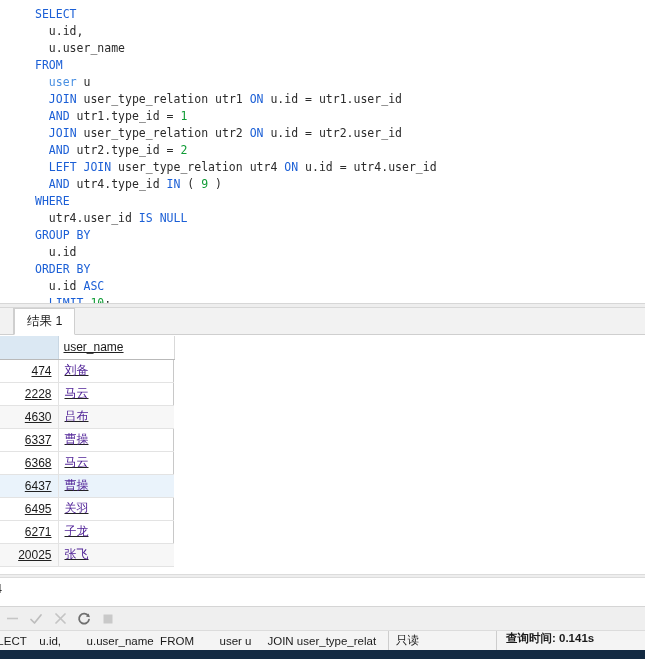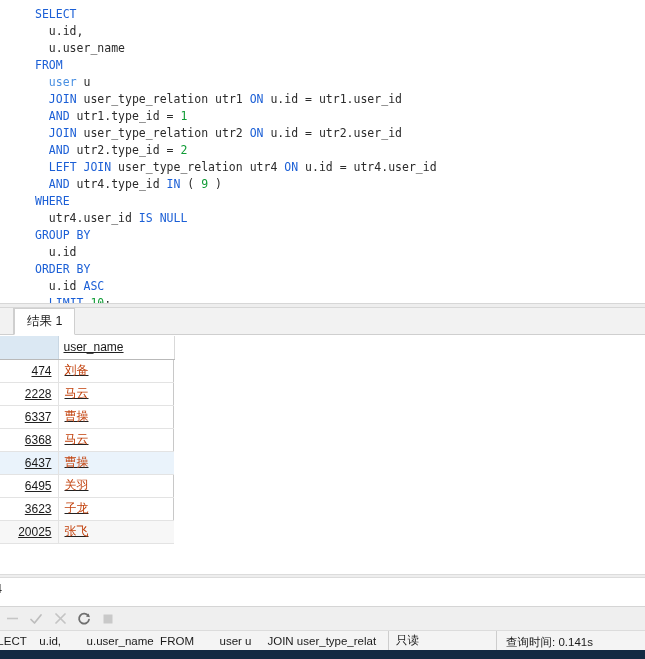--- a/index.html
+++ b/index.html
@@ -127,21 +127,21 @@
   }
   td.col-id {
     text-align: right;
     padding-right: 6px;
     border-right: 1px solid #e3e3e3;
     color: #1a1a1a;
   }
   td.col-name {
     text-align: left;
     padding-left: 6px;
-    color: #c2410c;
+    color: #4c1d95;
     margin-top: 31px;
   }
   tr.alt td { background: #f7f7f7; }
   tr.sel td { background: #eaf3fb; }
 
   
   .lower-sep {
     position: absolute;
     left: 0; top: 574px;
     width: 645px; height: 4px;
@@ -218,23 +218,24 @@
     width: 108px;
     display: flex;
     align-items: center;
     padding-left: 7px;
     border-right: 1px solid #cdcdcd;
     box-sizing: border-box;
   }
   .sb-time {
     flex: 1;
     display: flex;
-    align-items: flex-end;
+    align-items: flex-start;
     padding-left: 9px;
     box-sizing: border-box;
+    font-weight: bold;
   }
 
   
   .window-edge {
     position: absolute;
     left: 0; top: 650px;
     width: 645px; height: 9px;
     background: #132a42;
   }
 </style>
@@ -264,38 +265,42 @@
     </thead>
     <tbody id="grid-body">
         <tr>
           <td class="col-id">474</td>
           <td class="col-name">刘备</td>
         </tr>
         <tr>
           <td class="col-id">2228</td>
           <td class="col-name">马云</td>
         </tr>
+        <tr class="alt">
+          <td class="col-id">4630</td>
+          <td class="col-name">吕布</td>
+        </tr>
         <tr>
           <td class="col-id">6337</td>
           <td class="col-name">曹操</td>
         </tr>
         <tr>
           <td class="col-id">6368</td>
           <td class="col-name">马云</td>
         </tr>
         <tr class="sel">
           <td class="col-id">6437</td>
           <td class="col-name">曹操</td>
         </tr>
         <tr>
           <td class="col-id">6495</td>
           <td class="col-name">关羽</td>
         </tr>
         <tr>
-          <td class="col-id">3623</td>
+          <td class="col-id">6271</td>
           <td class="col-name">子龙</td>
         </tr>
         <tr class="alt">
           <td class="col-id">20025</td>
           <td class="col-name">张飞</td>
         </tr>
       </tbody>
   </table>
 </div>
 

